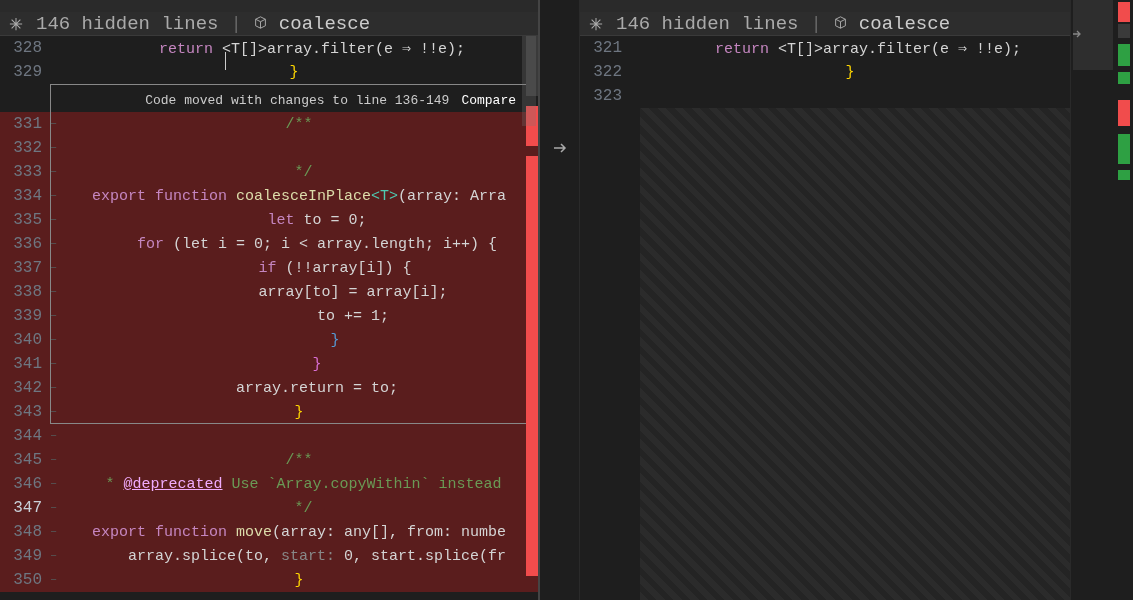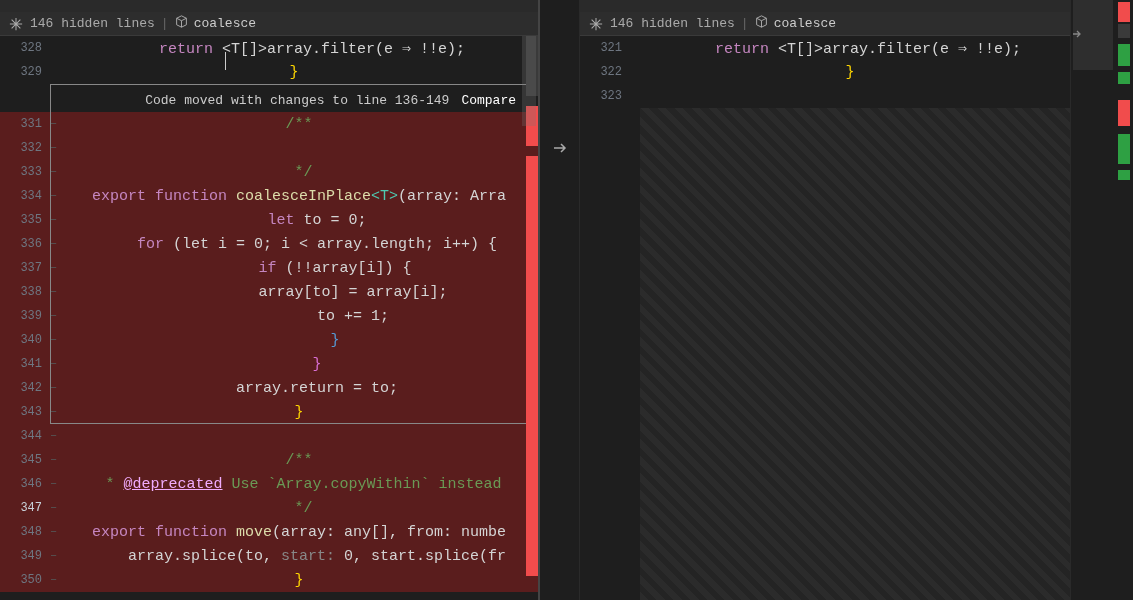--- a/index.html
+++ b/index.html
@@ -34,43 +34,43 @@
     padding-left: 55px;
     overflow:hidden;
   }
 
   .fold-bar {
     display: flex;
     align-items: center;
     background: #2d2d2d;
     height: 24px;
     padding-left: 8px;
-    gap: 6px;
-    font-size: 13px;
+    gap: 12px;
+    font-size: 19px;
     color: #bbb;
     border-bottom: 1px solid #3a3a3a;
   }
   .fold-icon { width: 16px; height: 16px; display:flex; align-items:center; justify-content:center; }
   .hidden-text { color: #aaa; }
   .pipe { color: #666; }
   .symbol-name { color: #ccc; }
 
   .code-area { position: relative; }
   .line {
     display: flex;
     height: 24px;
     align-items: center;
     white-space: pre;
   }
   .gutter {
     width: 50px;
     text-align: right;
     color: #6e7681;
     padding-right: 8px;
-    font-size: 12px;
+    font-size: 16px;
     user-select: none;
     flex-shrink: 0;
   }
   .gutter.cur { color: #c9d1d9; }
   .dash {
     width: 10px;
     color: #555;
     flex-shrink:0;
     font-size:12px;
   }

